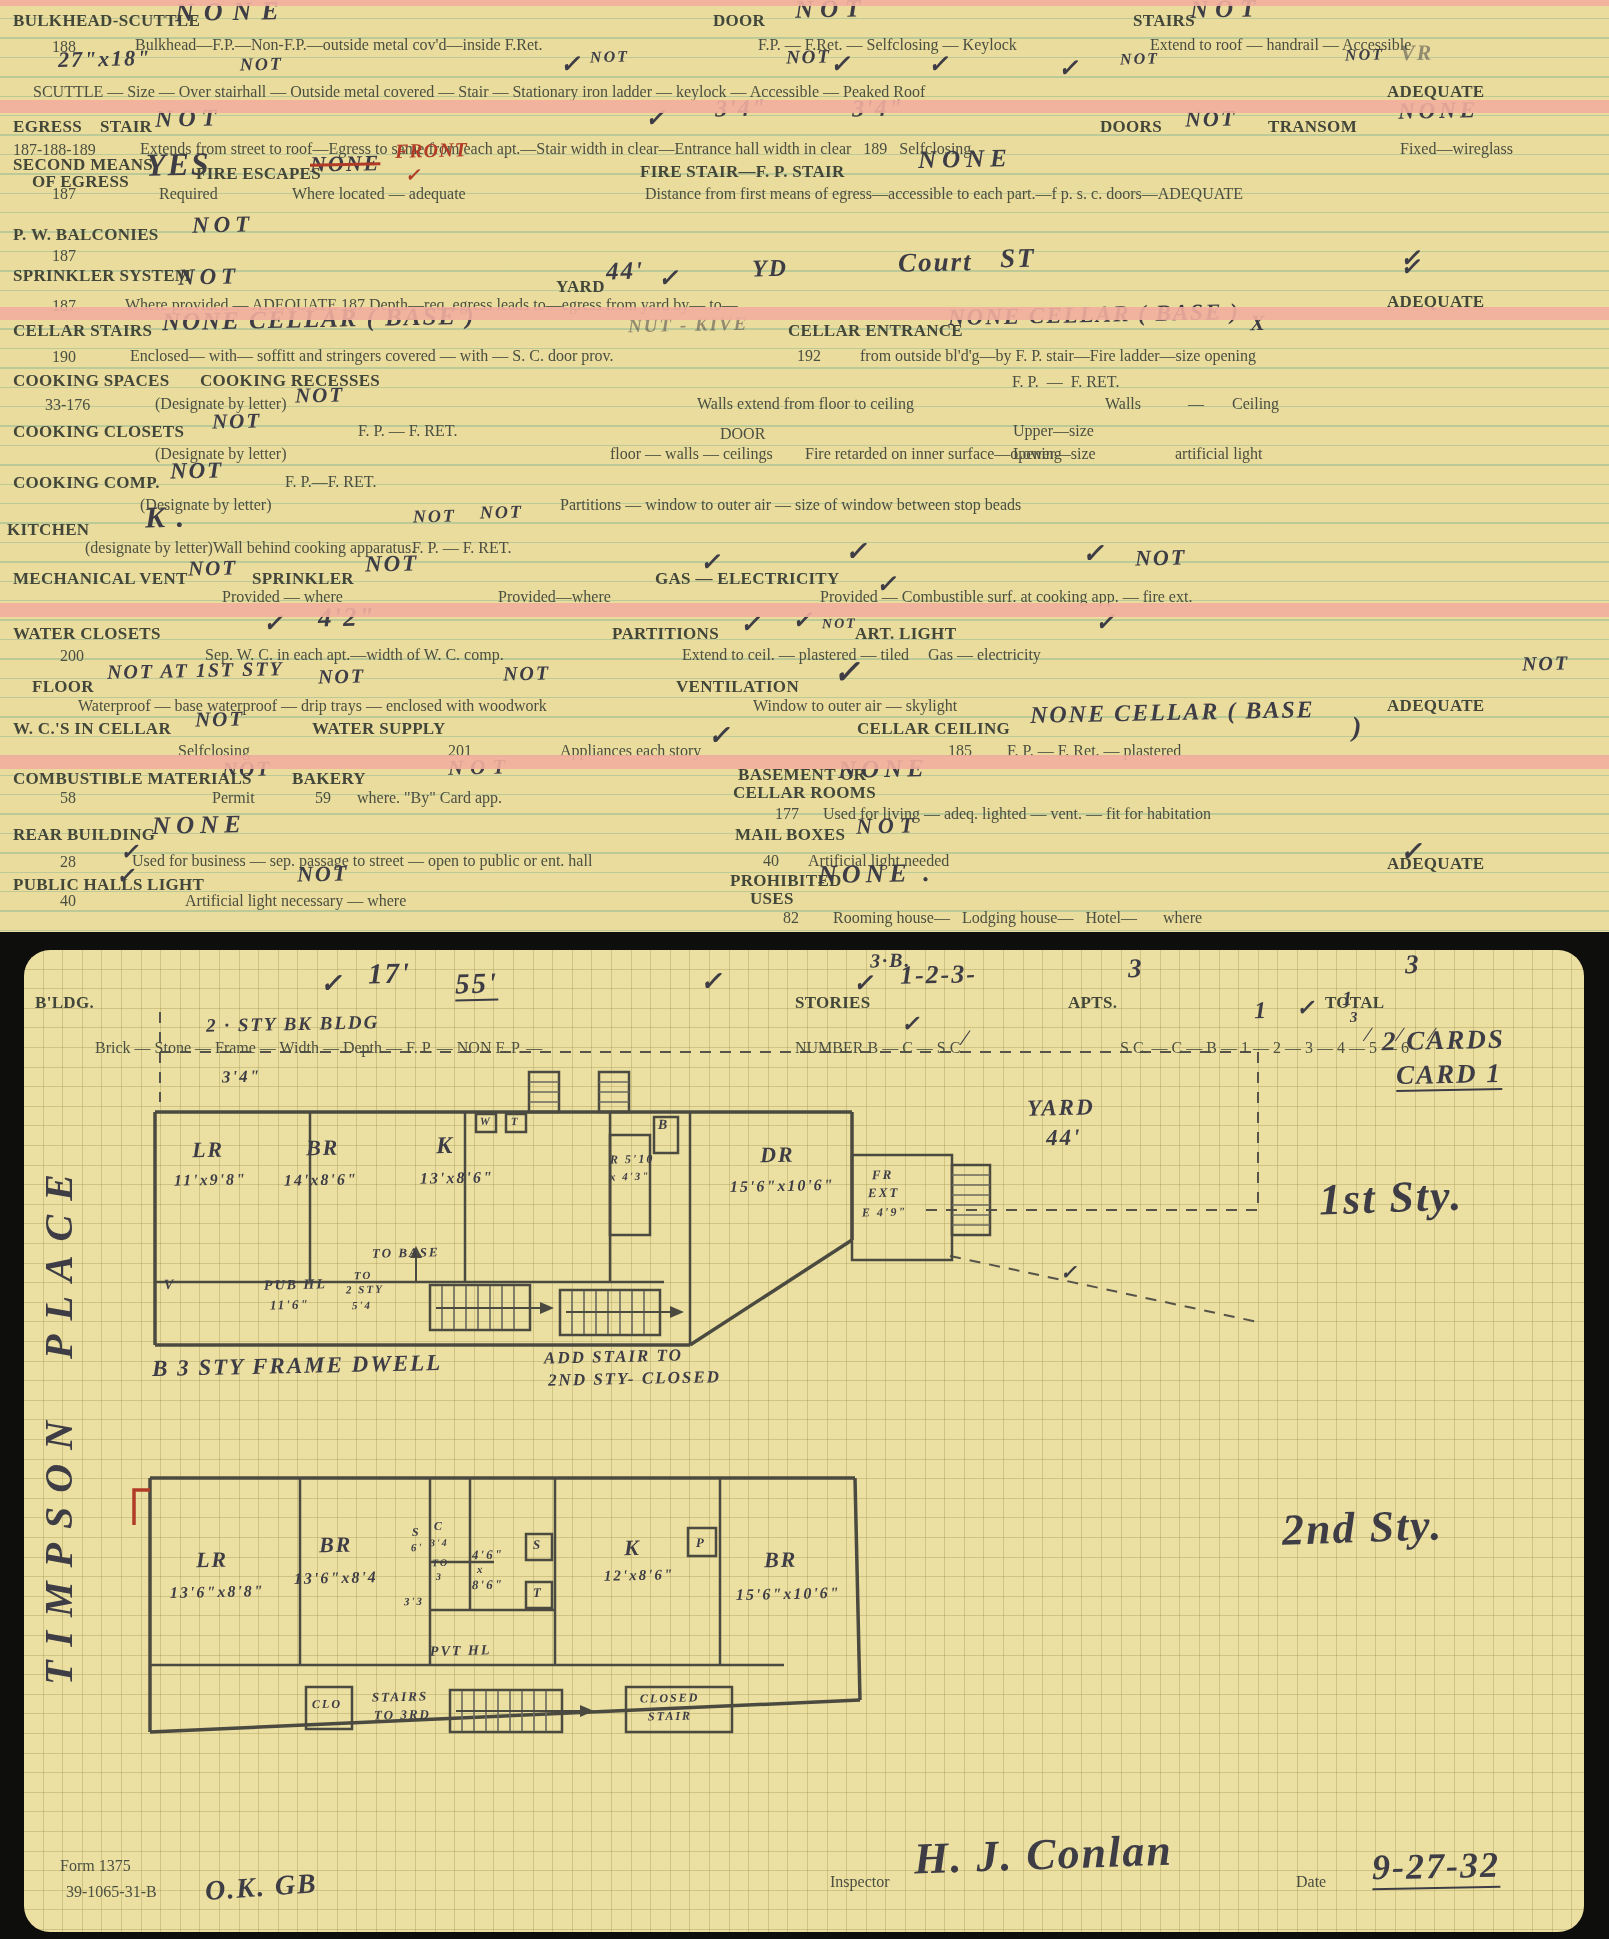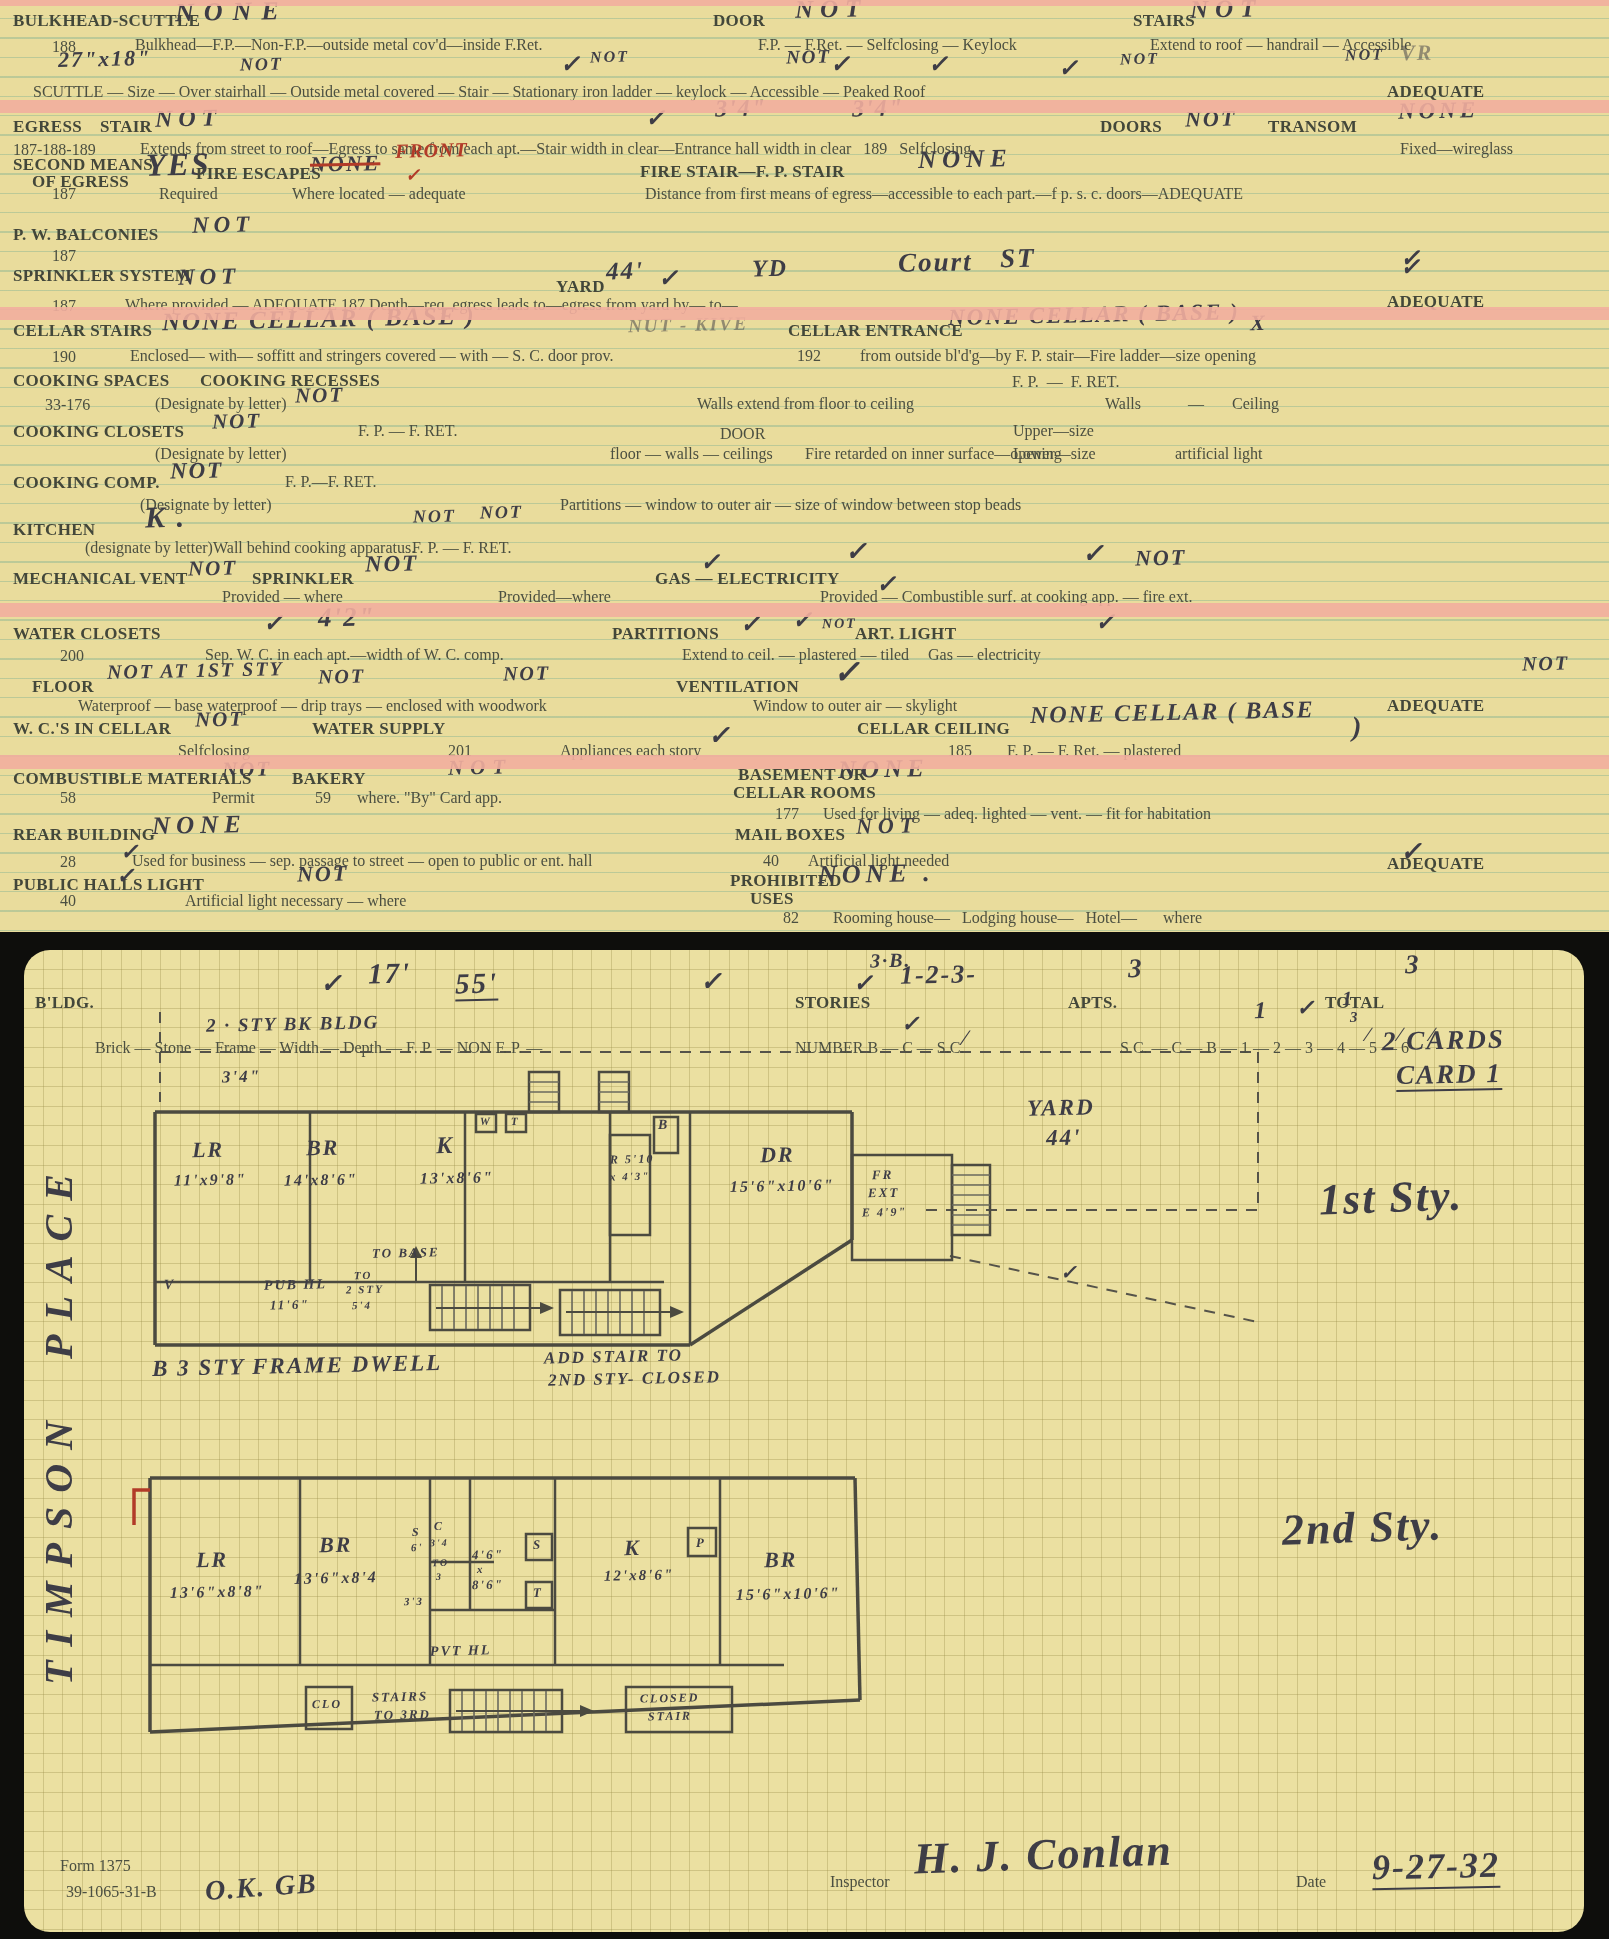--- a/index.html
+++ b/index.html
@@ -121,21 +121,21 @@
     <span class="it ps" style="left: 155px; top: 446px;">(Designate by letter)</span>
     <span class="it ps" style="left: 610px; top: 446px;">floor — walls — ceilings</span>
     <span class="it ps" style="left: 805px; top: 446px;">Fire retarded on inner surface—opening</span>
     <span class="it ps" style="left: 1013px; top: 446px;">Lower—size</span>
     <span class="it ps" style="left: 1175px; top: 446px;">artificial light</span>
     <span class="it ph" style="left: 13px; top: 474px;">COOKING COMP.</span>
     <span class="it h" style="left: 170px; top: 459px; font-size: 23px;">NOT</span>
     <span class="it ps" style="left: 285px; top: 474px;">F. P.—F. RET.</span>
     <span class="it ps" style="left: 140px; top: 497px;">(Designate by letter)</span>
     <span class="it ps" style="left: 560px; top: 497px;">Partitions — window to outer air — size of window between stop beads</span>
-    <span class="it ph" style="left: 13px; top: 521px;">KITCHEN</span>
+    <span class="it ph" style="left: 7px; top: 521px;">KITCHEN</span>
     <span class="it h" style="left: 145px; top: 501px; font-size: 30px;">K .</span>
     <span class="it h" style="left: 413px; top: 507px; font-size: 18px;">NOT</span>
     <span class="it h" style="left: 480px; top: 503px; font-size: 18px;">NOT</span>
     <span class="it ps" style="left: 85px; top: 540px;">(designate by letter)</span>
     <span class="it ps" style="left: 213px; top: 540px;">Wall behind cooking apparatus.</span>
     <span class="it ps" style="left: 412px; top: 540px;">F. P. — F. RET.</span>
     <span class="it ph" style="left: 13px; top: 570px;">MECHANICAL VENT</span>
     <span class="it h" style="left: 188px; top: 557px; font-size: 21px;">NOT</span>
     <span class="it ph" style="left: 252px; top: 570px;">SPRINKLER</span>
     <span class="it h" style="left: 365px; top: 552px; font-size: 23px;">NOT</span>

